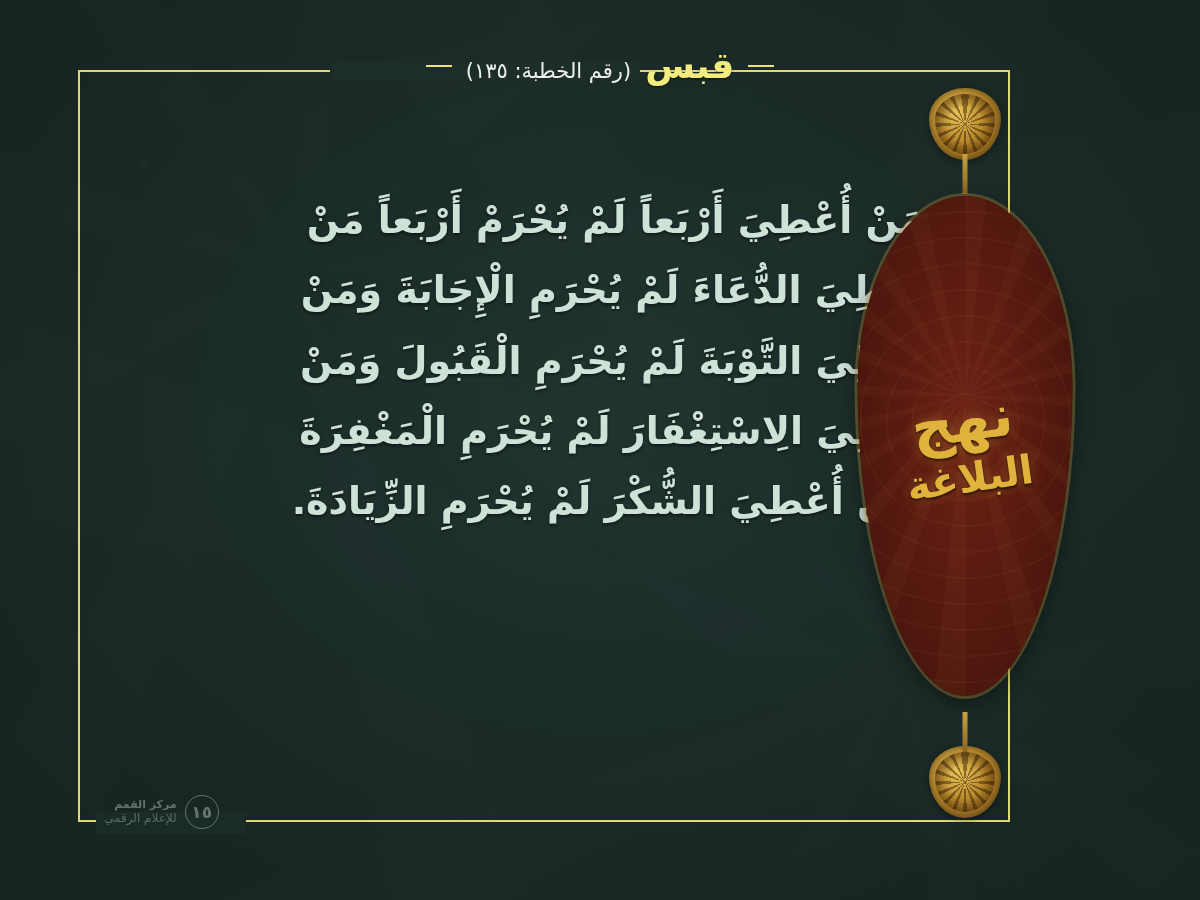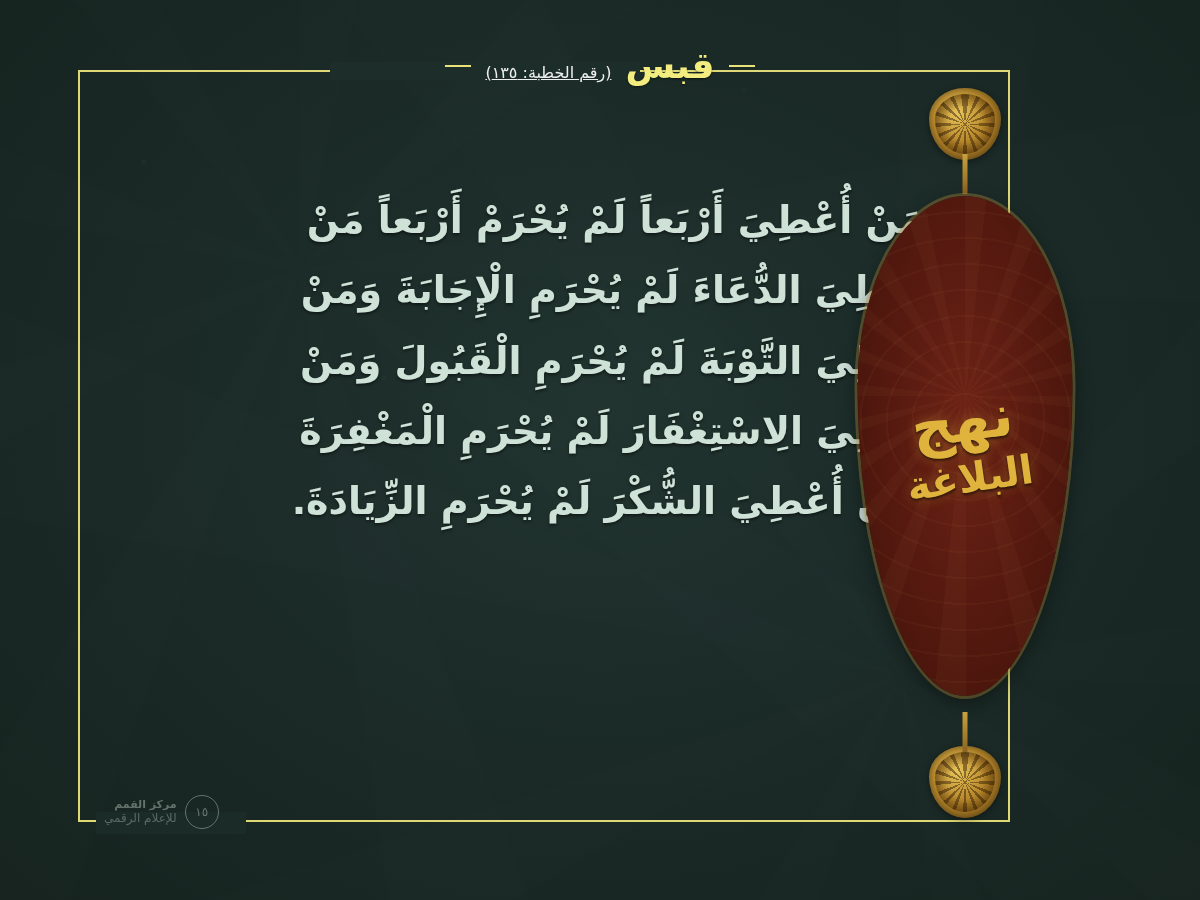--- a/index.html
+++ b/index.html
@@ -78,25 +78,24 @@
     font-family: "DejaVu Sans", sans-serif;
     font-size: 36px;
     font-weight: bold;
     color: #f3ec7e;
     letter-spacing: 1px;
     line-height: 1;
     text-shadow: 0 1px 2px rgba(0,0,0,0.5);
   }
   .title-sub {
     font-family: "DejaVu Sans", sans-serif;
-    font-size: 16px;
+    font-size: 21px;
     color: #ffffff;
     opacity: 0.92;
     line-height: 1;
-    text-decoration: underline;
   }
   .title-rule {
     width: 26px;
     height: 2px;
     background: #e9e27a;
     align-self: center;
   }
 
   
   .text-area {
@@ -216,22 +215,23 @@
   }
   .logo-mark {
     width: 32px;
     height: 32px;
     border: 1.5px solid #9fb2a8;
     border-radius: 50%;
     display: flex;
     align-items: center;
     justify-content: center;
     color: #9fb2a8;
-    font-size: 12px;
-    font-family: "DejaVu Sans", sans-serif;
+    font-size: 17px;
+    font-family: "DejaVu Sans", sans-serif;
+    font-weight: bold;
   }
   .logo-text {
     display: flex;
     flex-direction: column;
     line-height: 1.25;
     color: #9fb2a8;
     font-family: "DejaVu Sans", sans-serif;
   }
   .logo-text .l1 { font-size: 11px; font-weight: bold; }
   .logo-text .l2 { font-size: 12px; opacity: 0.85; }

